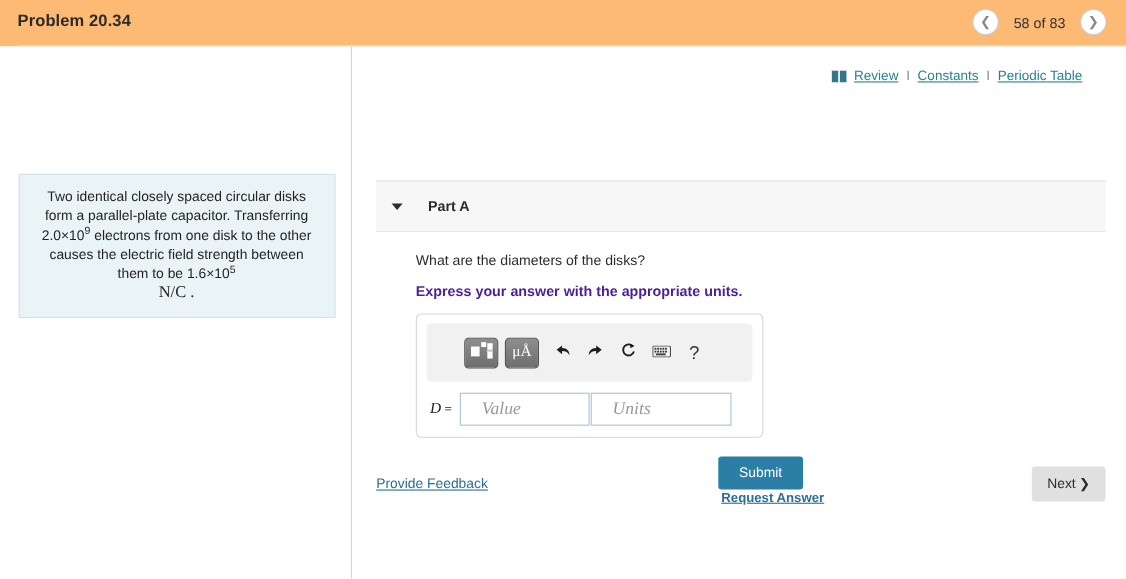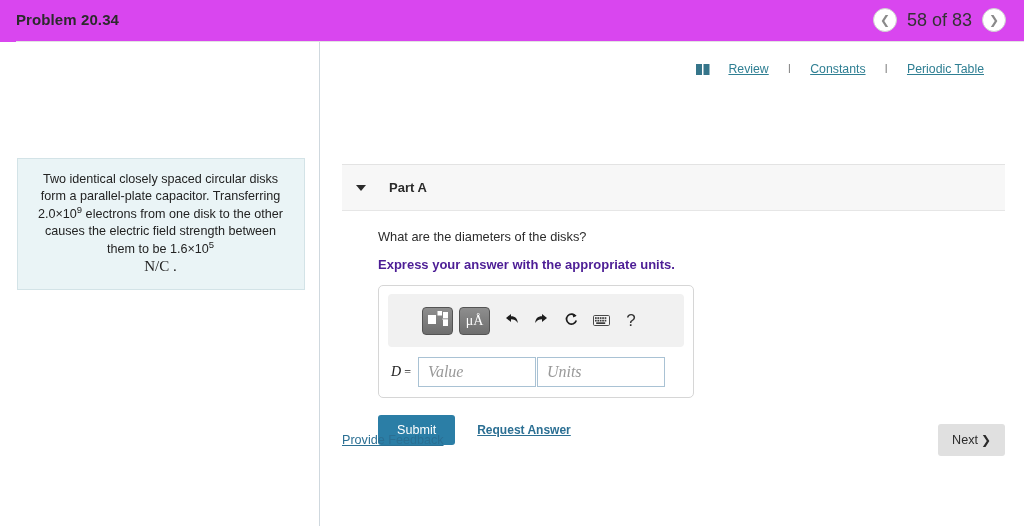--- a/index.html
+++ b/index.html
@@ -10,21 +10,21 @@
     font-family: "Liberation Sans", sans-serif;
     color: #222222;
     overflow: hidden;
   }
 
   
   .topbar {
     position: relative;
     height: 42px;
     width: 1024px;
-    background: #d946ef;
+    background: #fdba74;
   }
   .problem-title {
     position: absolute;
     left: 16px; top: 11px;
     font-size: 15px;
     font-weight: bold;
     color: #2b2b2b;
     letter-spacing: .1px;
   }
   .pager {
@@ -41,21 +41,21 @@
     background: #ffffff;
     color: #8a8a8a;
     font-size: 12px;
     line-height: 22px;
     text-align: center;
     cursor: pointer;
     padding: 0;
     font-family: "Liberation Sans", sans-serif;
   }
   .pager-count {
-    font-size: 18px;
+    font-size: 13px;
     color: #333333;
     min-width: 54px;
     text-align: center;
   }
   .topbar-rule {
     position: absolute;
     left: 16px; right: 0; bottom: 0;
     height: 1px;
     background: #e2e2e2;
   }
@@ -106,21 +106,20 @@
     left: 320px; top: 0;
     width: 704px; height: 484px;
   }
   .reslinks {
     position: absolute;
     right: 40px; top: 20px;
     display: flex;
     align-items: center;
     font-size: 12.3px;
     color: #2f7f93;
-    gap: 12px;
   }
   .book-icon { display: inline-block; margin-right: 6px; line-height: 0; }
   .reslinks a {
     color: #2f7f93;
     text-decoration: underline;
     cursor: pointer;
   }
   .linksep {
     color: #8d8d8d;
     margin: 0 7px;
@@ -235,32 +234,33 @@
   }
   .var-label .eq { font-style: normal; font-size: 12px; }
   .ans-input {
     height: 30px;
     border: 1px solid #a9c2d4;
     background: #ffffff;
     font-family: "Liberation Serif", serif;
     font-style: italic;
     font-size: 16px;
     color: #8d8d8d;
-    padding: 0 9px;
+    padding: 0 19px;
     outline: none;
   }
   .ans-input.value { width: 118px; }
   .ans-input.units { width: 128px; margin-left: 1px; }
   .ans-input::placeholder { color: #999999; opacity: 1; }
 
   
   .submit-row {
     display: flex;
     align-items: center;
     margin-top: 17px;
+    flex-direction: column;
   }
   .submit-btn {
     background: #2b7ea6;
     color: #ffffff;
     border: none;
     border-radius: 3px;
     font-size: 12.6px;
     padding: 8px 19px;
     cursor: pointer;
     font-family: "Liberation Sans", sans-serif;

